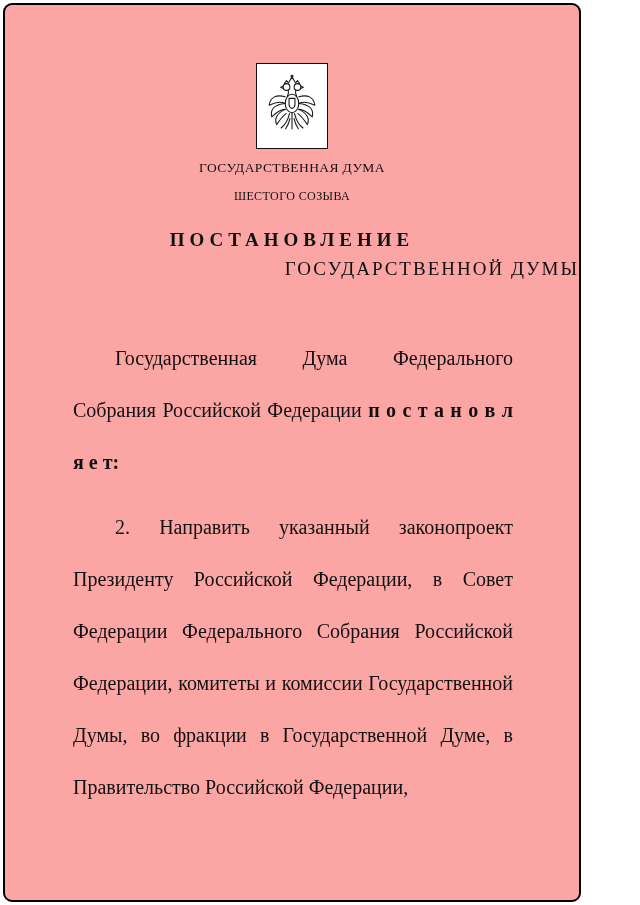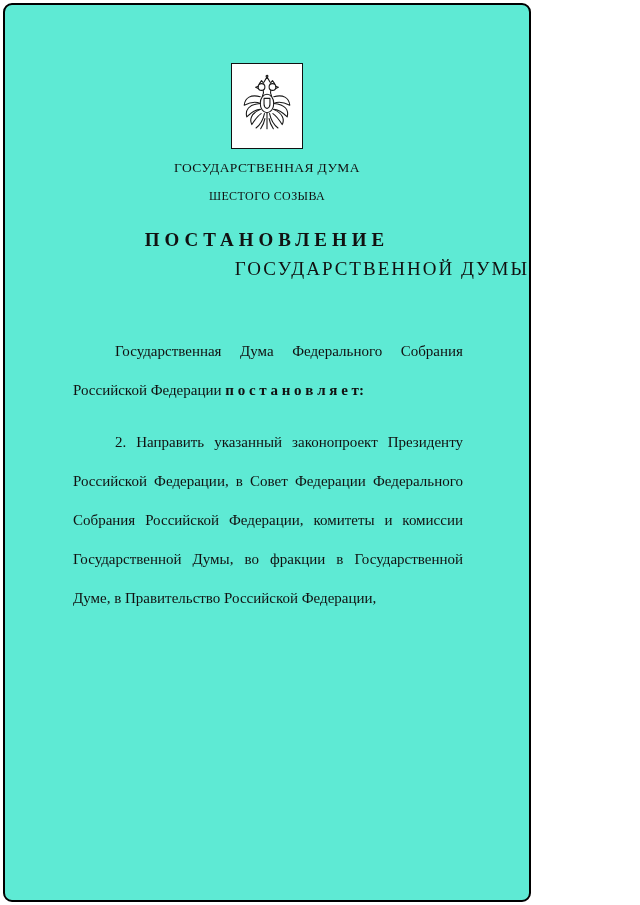--- a/index.html
+++ b/index.html
@@ -8,26 +8,26 @@
     background: #ffffff;
   }
   body {
     width: 640px;
     height: 905px;
     font-family: "Liberation Serif", "DejaVu Serif", serif;
     color: #111;
   }
   .page {
     box-sizing: border-box;
-    width: 528px;
+    width: 578px;
     height: 899px;
     margin: 3px;
     border: 2.5px solid #000;
     border-radius: 9px;
-    background: #5eead4;
+    background: #fca5a5;
     overflow: hidden;
     position: relative;
   }
   .emblem-box {
     width: 70px;
     height: 84px;
     border: 1.5px solid #111;
     margin: 58px auto 10px auto;
     display: flex;
     align-items: center;
@@ -63,21 +63,21 @@
   .subject {
     font-weight: bold;
     font-size: 15px;
     line-height: 1.45;
     text-align: center;
     max-width: 498px;
     margin: 62px auto 0 auto;
   }
   .body-text {
     margin: 52px 66px 0 68px;
-    font-size: 15px;
+    font-size: 20px;
   }
   .body-text p {
     margin: 0 0 13px 0;
     text-indent: 42px;
     text-align: justify;
     line-height: 2.6;
   }
   .spaced-bold {
     font-weight: bold;
   }

